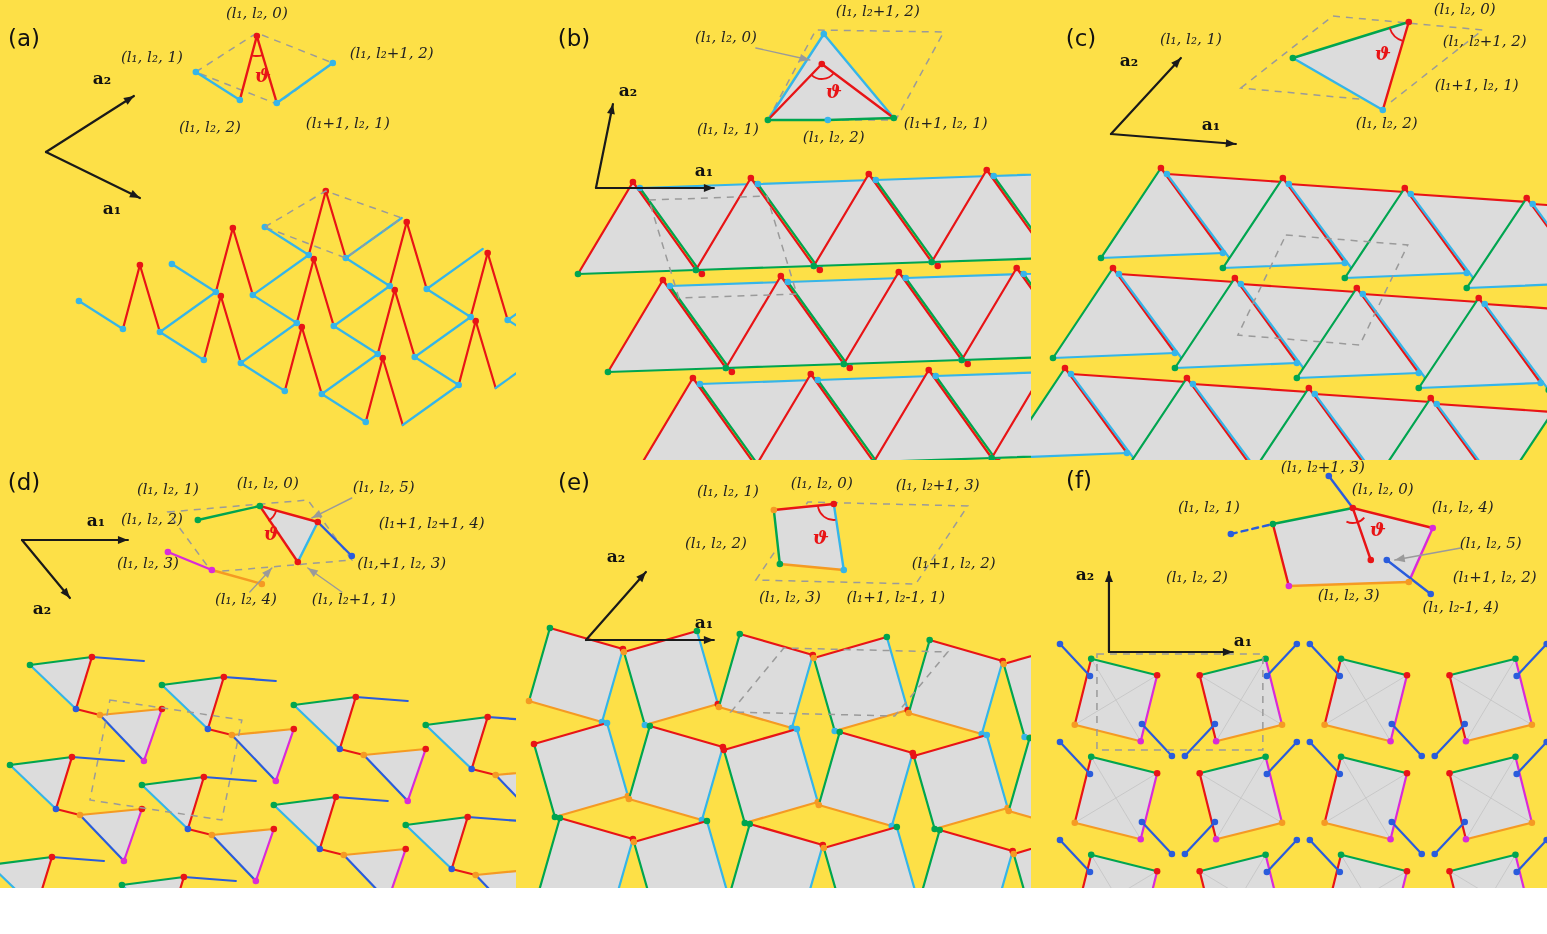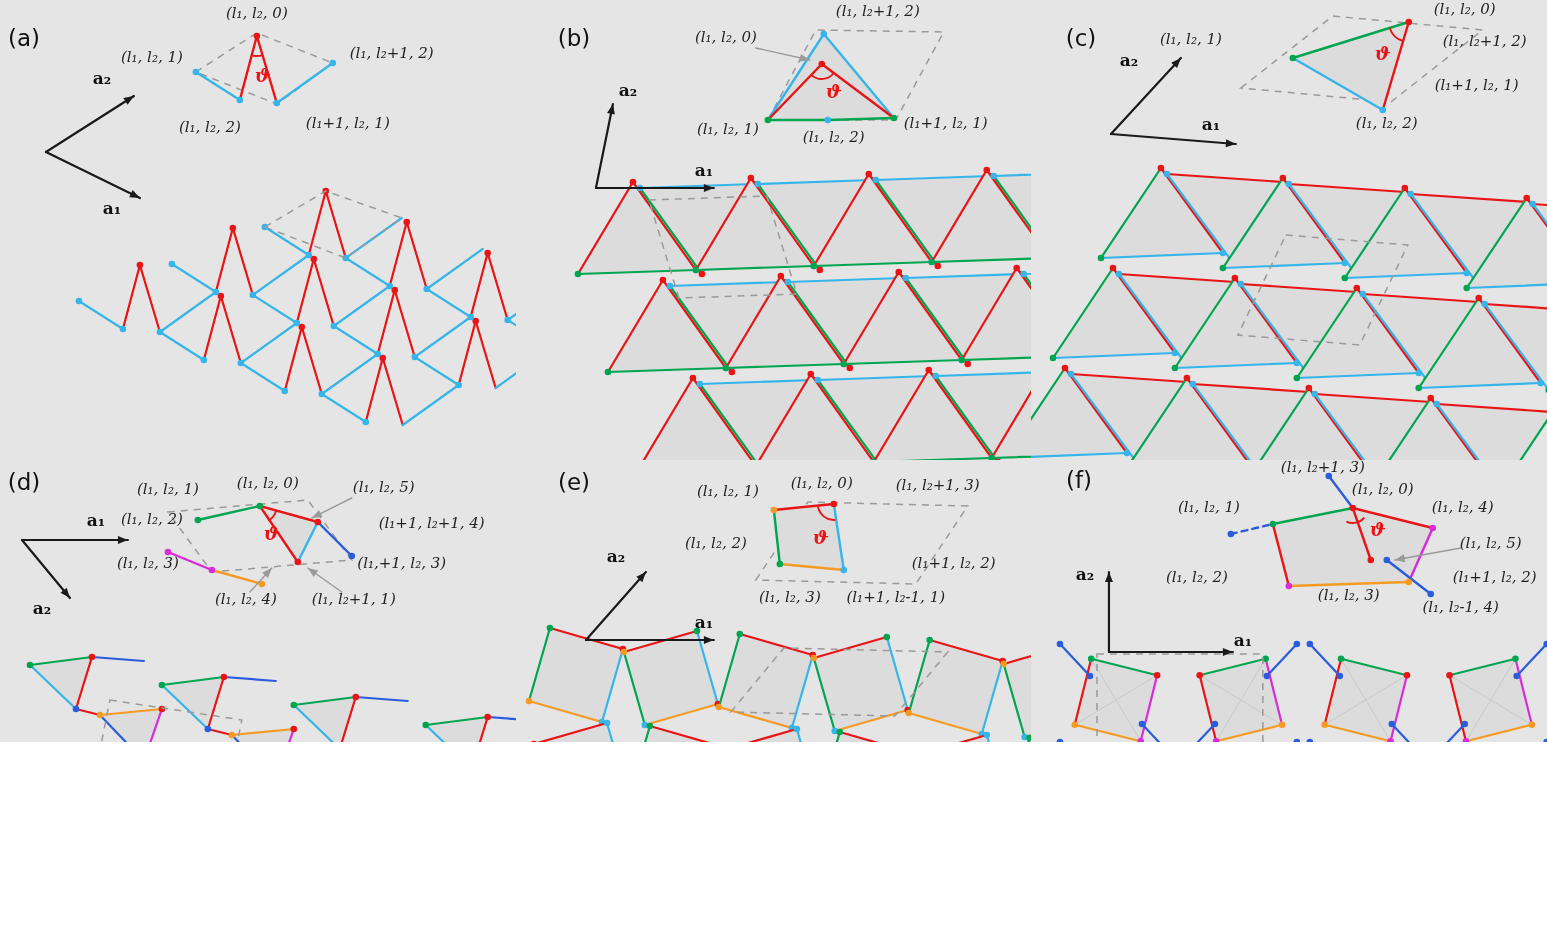--- a/index.html
+++ b/index.html
@@ -1,16 +1,16 @@
 <!DOCTYPE html>
 <html><head>
 <meta charset="utf-8">
 <style>
   html,body{margin:0;padding:0;background:#ffffff;}
-  .figure{width:1547px;height:742px;display:grid;grid-template-columns:repeat(3,1fr);grid-template-rows:460px 474px;background:#e5e5e5;overflow:hidden;}
+  .figure{width:1547px;height:888px;display:grid;grid-template-columns:repeat(3,1fr);grid-template-rows:460px 474px;background:#fde047;overflow:hidden;}
   svg.panel{width:100%;height:100%;display:block;}
   text{font-family:"DejaVu Serif",serif;}
   .math{font-style:italic;font-size:15px;fill:#222222;}
   .theta{font-style:italic;font-weight:bold;font-size:19px;fill:#e81416;}
   .axisl{font-weight:bold;font-size:17px;fill:#111111;}
   .panel-letter{font-size:23px;fill:#111111;font-family:"DejaVu Sans",sans-serif;}
 </style>
 </head>
 <body>
 

